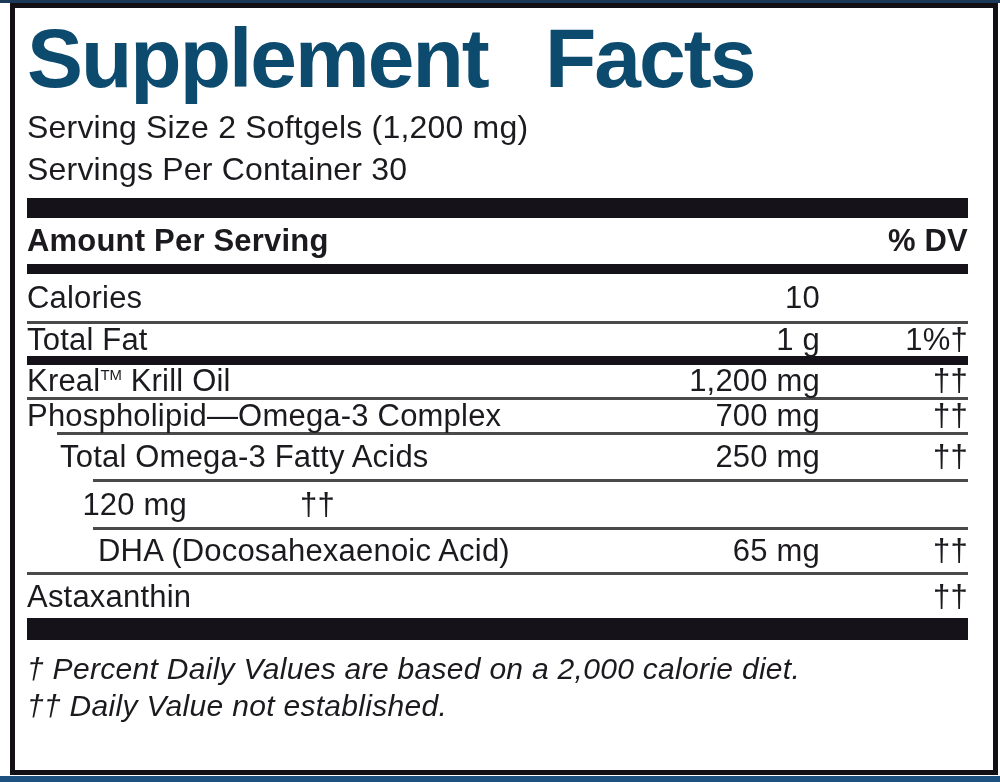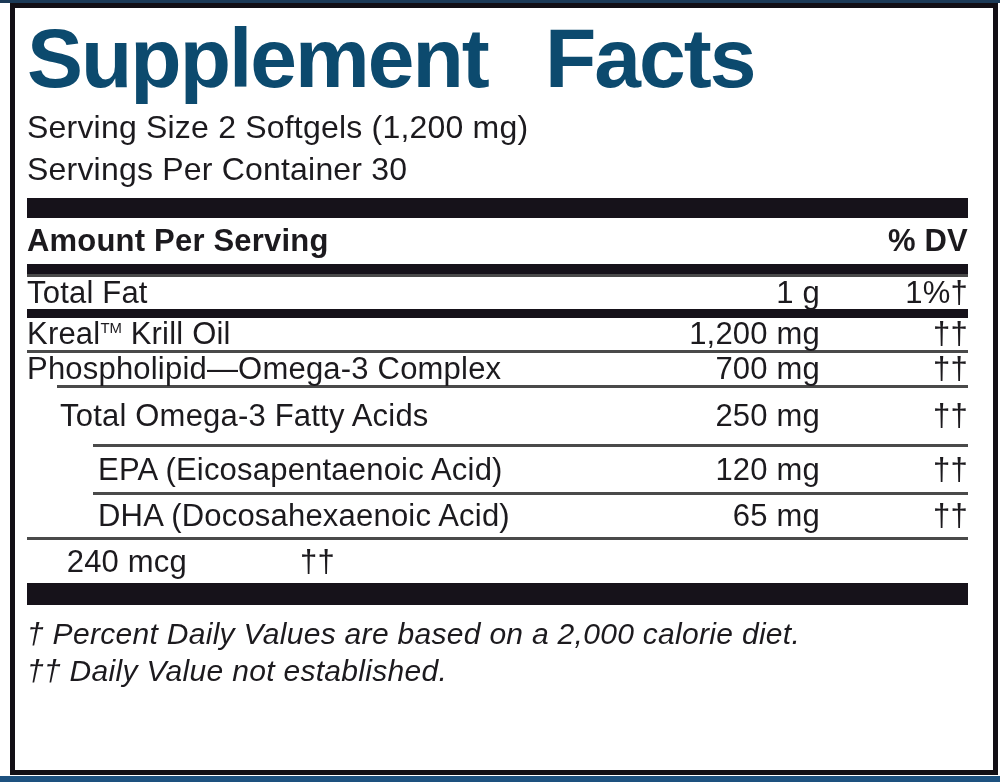--- a/index.html
+++ b/index.html
@@ -55,21 +55,21 @@
     align-items: center;
     font-size: 31px;
     letter-spacing: 0.2px;
   }
   .trow .c-name { flex: 1 1 auto; white-space: nowrap; }
   .trow .c-amount { width: 160px; text-align: right; flex: 0 0 auto; }
   .trow .c-dv { width: 148px; text-align: right; flex: 0 0 auto; }
   .trow.h46 { height: 32px; }
   .trow.h47 { height: 47px; }
   .trow.h45 { height: 45px; }
-  .trow.h44 { height: 56px; }
+  .trow.h44 { height: 44px; }
   .trow.h43 { height: 43px; }
   .trow.h42 { height: 42px; }
   .ind-1 .c-name { padding-left: 33px; }
   .ind-2 .c-name { padding-left: 71px; }
   .header-row { font-weight: bold; height: 46px; }
   .header-row .c-head-amount { flex: 1 1 auto; padding-right: 8px; white-space: nowrap; }
   .header-row .c-dv { width: 148px; text-align: right; }
   sup.tm {
     font-size: 0.48em;
     vertical-align: super;
@@ -99,20 +99,25 @@
 
   <div class="bar bar-thick"></div>
 
   <div class="trow header-row">
     <div class="c-head-amount">Amount Per Serving</div>
     <div class="c-dv">% DV</div>
   </div>
 
   <div class="bar bar-medium"></div>
 
+  <div class="trow h47">
+    <div class="c-name">Calories</div>
+    <div class="c-amount">10</div>
+    <div class="c-dv"></div>
+  </div>
 
   <div class="sep"></div>
 
   <div class="trow h46">
     <div class="c-name">Total Fat</div>
     <div class="c-amount">1 g</div>
     <div class="c-dv">1%†</div>
   </div>
 
   <div class="bar bar-medium2"></div>
@@ -135,37 +140,36 @@
 
   <div class="trow h44 ind-1">
     <div class="c-name">Total Omega-3 Fatty Acids</div>
     <div class="c-amount">250 mg</div>
     <div class="c-dv">††</div>
   </div>
 
   <div class="sep ind-2"></div>
 
   <div class="trow h45 ind-2">
-    <div class="c-name">EPA (Eicosapentaenoic Acid)</div>
     <div class="c-amount">120 mg</div>
     <div class="c-dv">††</div>
   </div>
 
   <div class="sep ind-2"></div>
 
   <div class="trow h42 ind-2">
     <div class="c-name">DHA (Docosahexaenoic Acid)</div>
     <div class="c-amount">65 mg</div>
     <div class="c-dv">††</div>
   </div>
 
   <div class="sep"></div>
 
   <div class="trow h43">
-    <div class="c-amount">240 mcg</div>
+    <div class="c-name">Astaxanthin</div>
     <div class="c-dv">††</div>
   </div>
 
   <div class="bar bar-bottom"></div>
 
   <div class="footnotes">
     <div class="footnote">† Percent Daily Values are based on a 2,000 calorie diet.</div>
     <div class="footnote">†† Daily Value not established.</div>
   </div>
 

